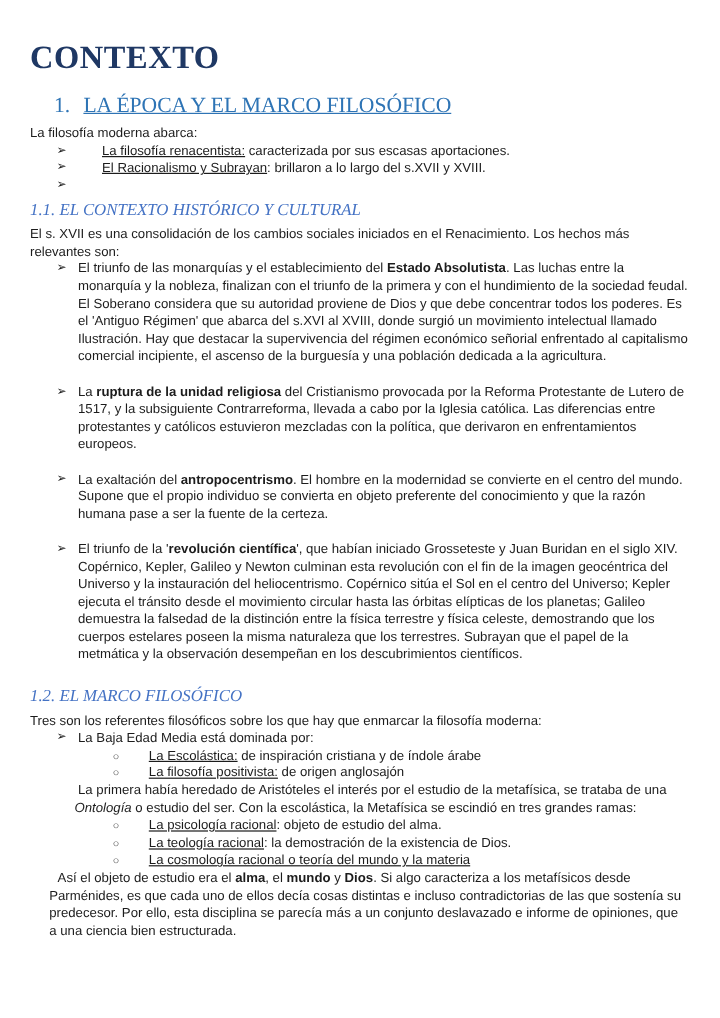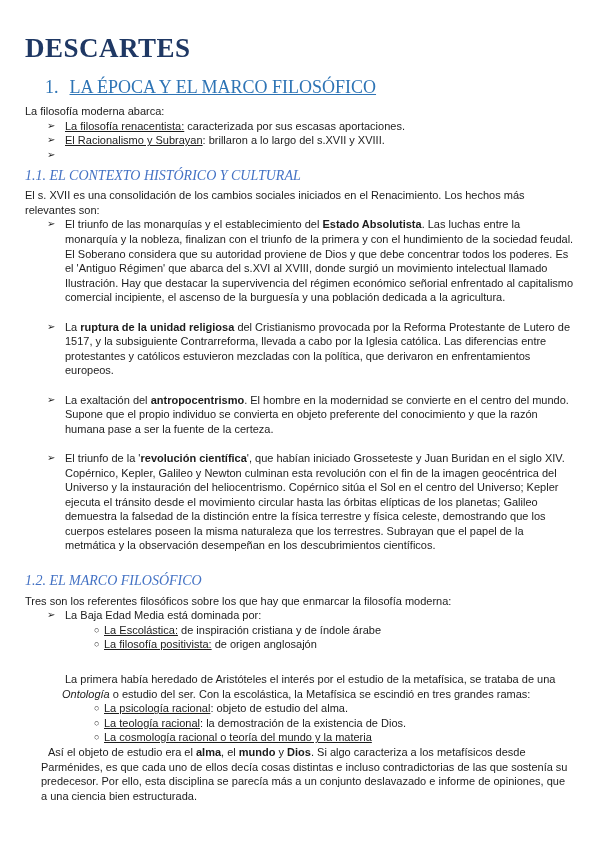--- a/index.html
+++ b/index.html
@@ -37,33 +37,33 @@
 
   .para { margin:0; }
 
   .li1 { position:relative; padding-left:40px; }
   .li1 .marker { position:absolute; left:22px; top:0; font-size:10px; color:#1c1c1c; }
   .li2 { position:relative; padding-left:79px; }
   .li2 .marker { position:absolute; left:69px; top:0; font-size:9px; color:#1c1c1c; }
 
   .spaced .li1:not(:last-child) { margin-bottom:14.6px; }
 
-  .p-mid1 { margin:20px 0 0 37px; text-indent:3px; }
+  .p-mid1 { margin:0 0 0 37px; text-indent:3px; }
   .p-mid2 { margin:0 0 0 16px; text-indent:7px; }
 
   .seg-b { font-weight:bold; }
-  .seg-u { text-decoration:underline; }
+  .seg-u { text-decoration:underline;margin-left:20px; }
   .seg-i { font-style:italic; }
 </style>
 </head>
 <body>
 
 <div class="page">
 
-  <h1 class="doc-title">DESCARTES</h1>
+  <h1 class="doc-title">CONTEXTO</h1>
 
   <h2 class="h1">
     <span class="num">1.</span><span class="txt">LA ÉPOCA Y EL MARCO FILOSÓFICO</span>
   </h2>
 
   <p class="para">La filosofía moderna abarca:</p>
 
   <div>
     <div class="li1">
       <span class="marker">➢</span>

